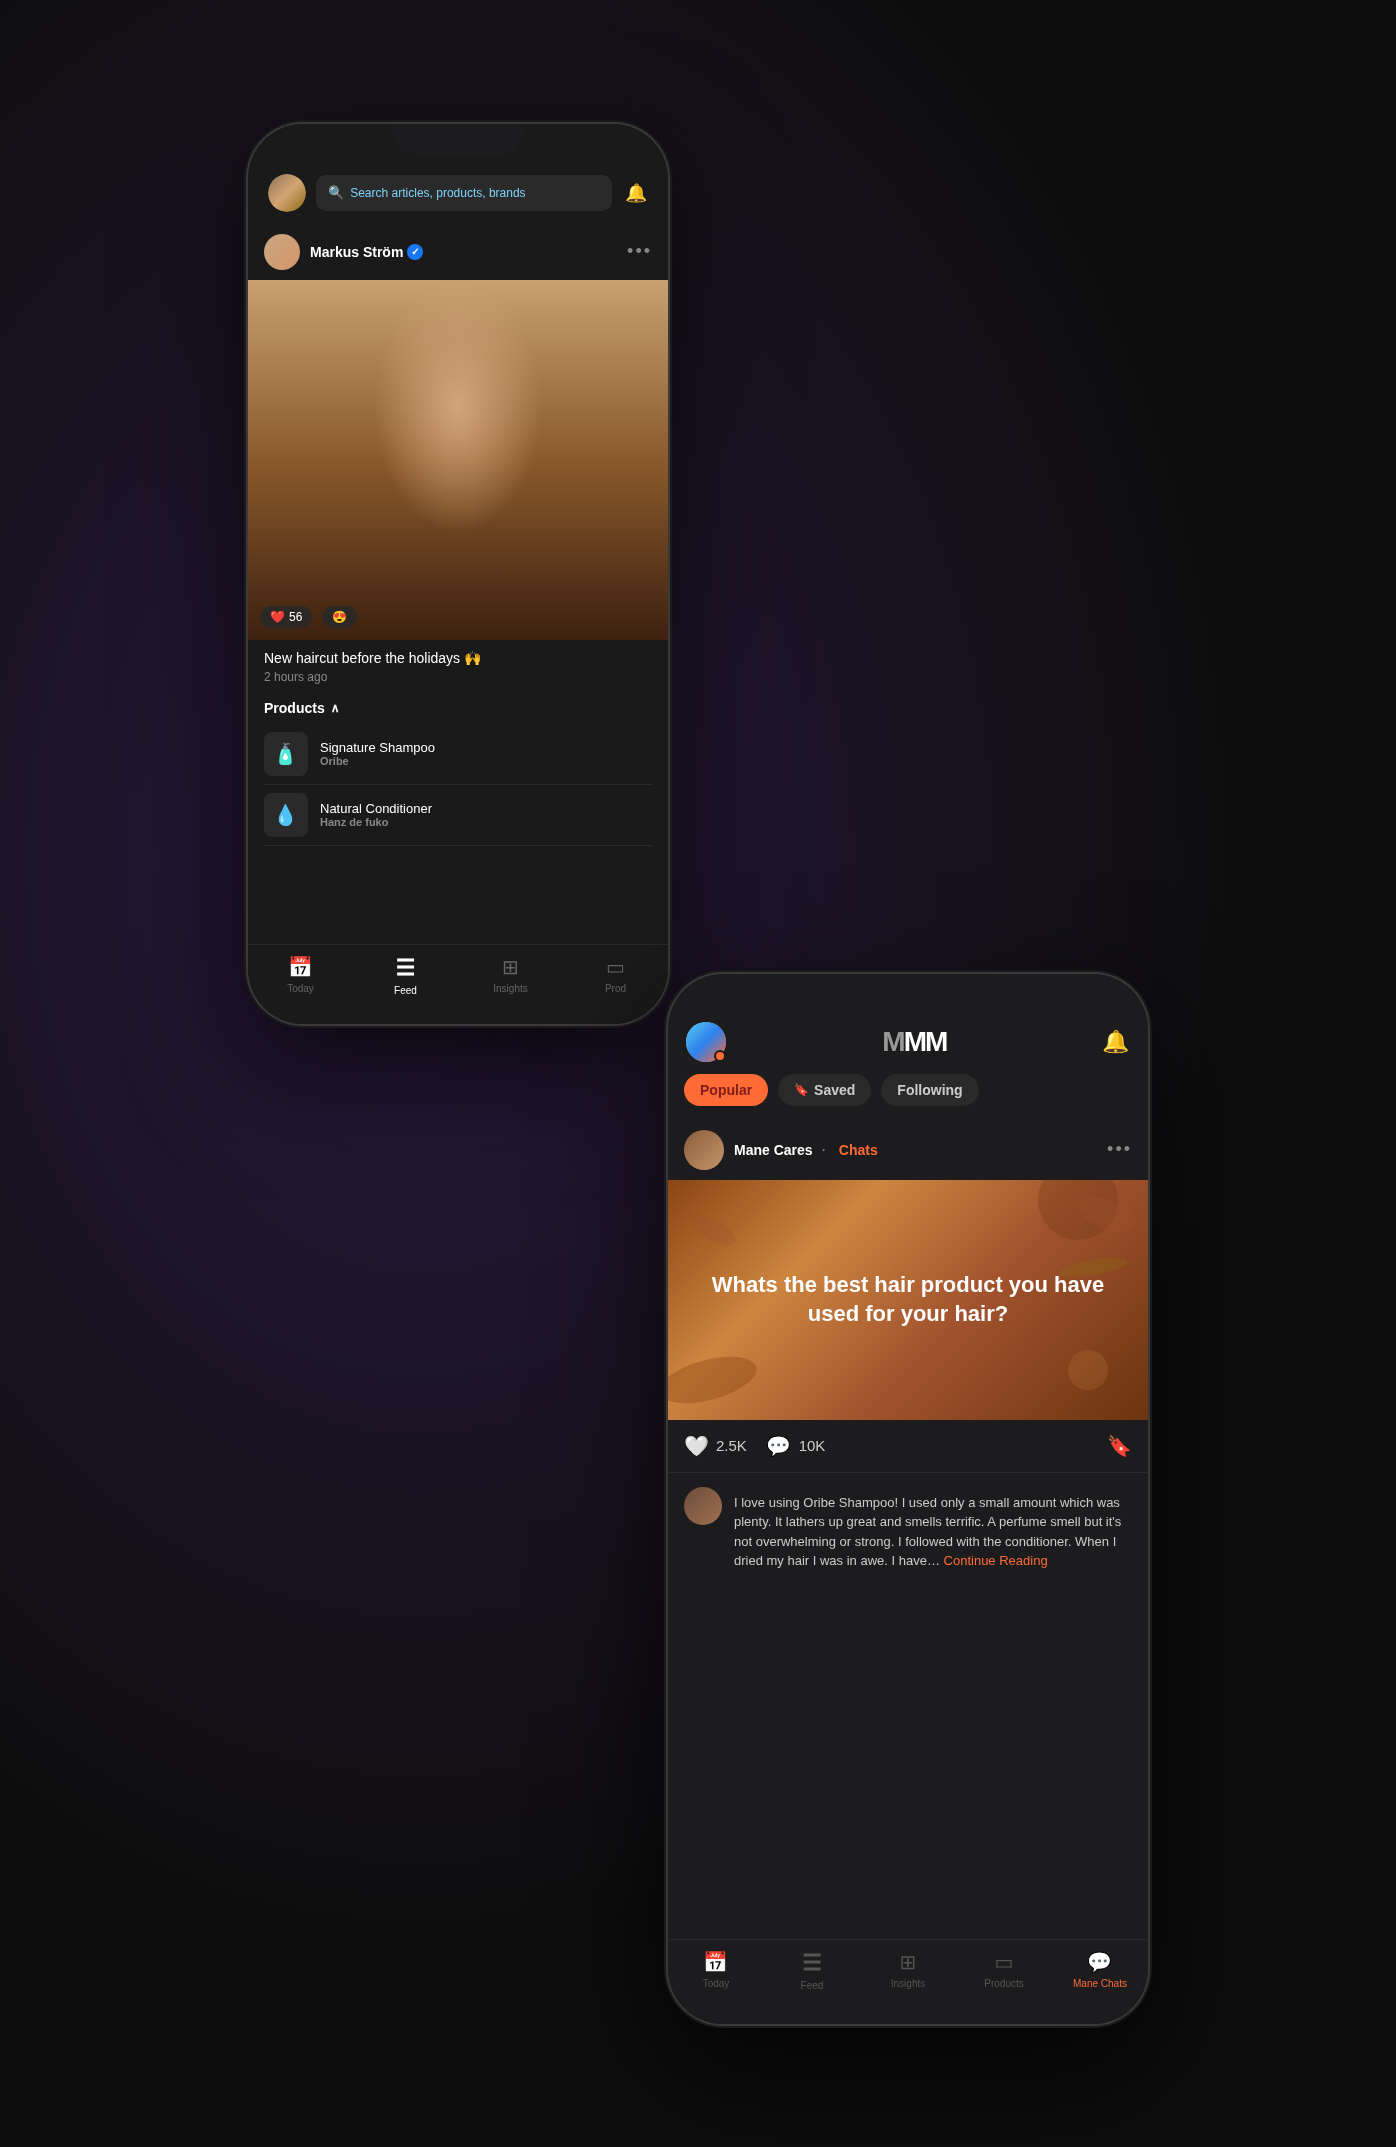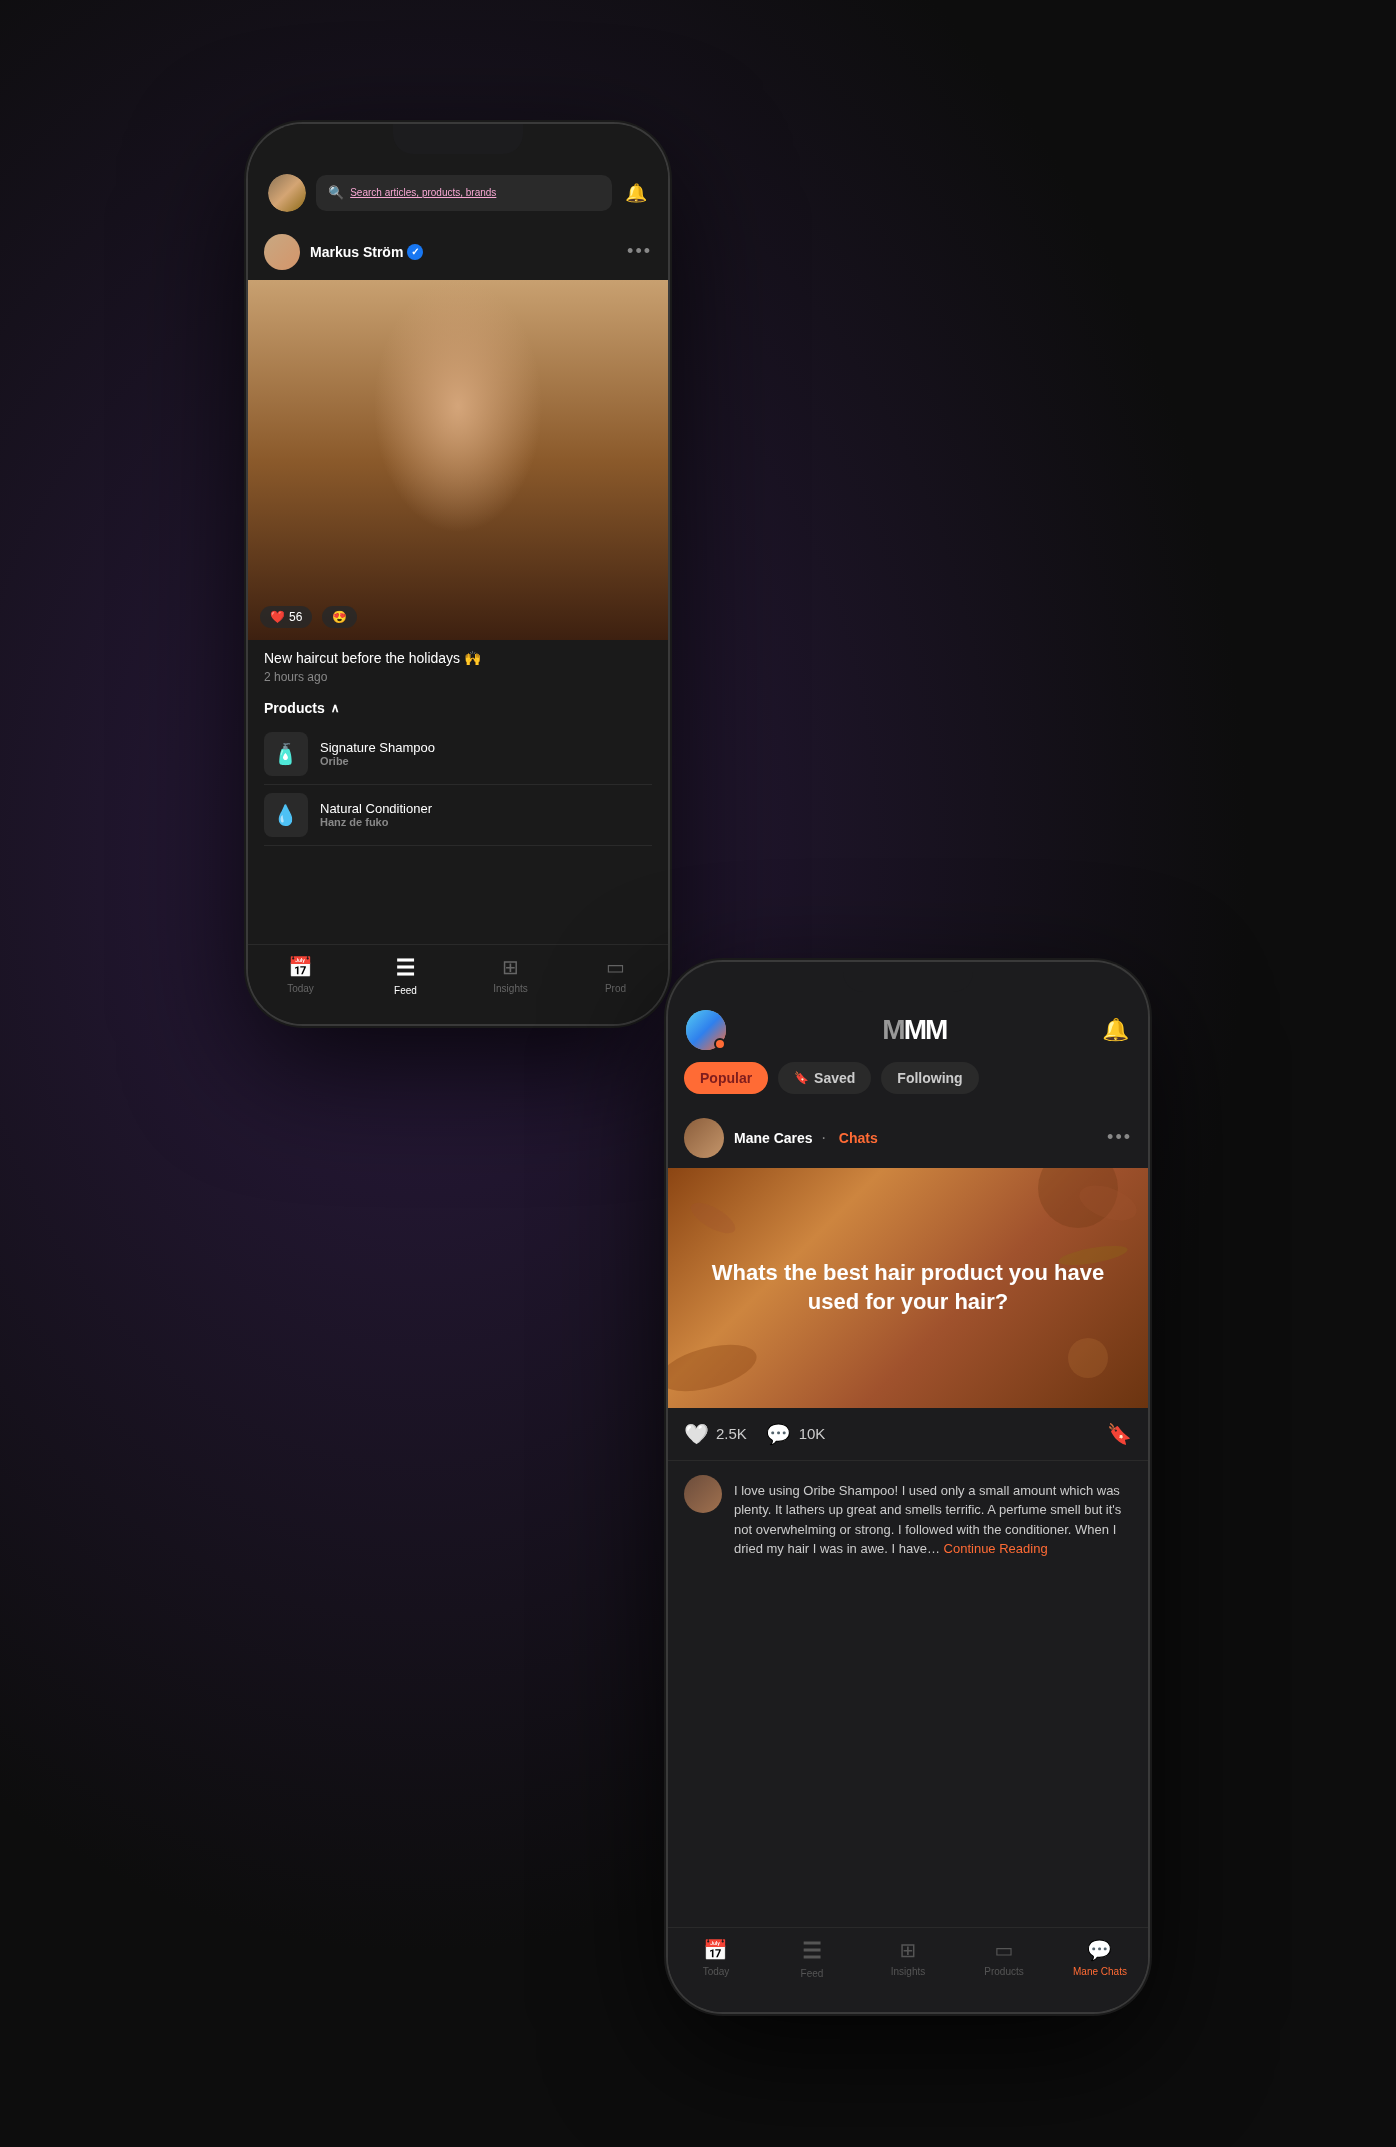--- a/index.html
+++ b/index.html
@@ -39,21 +39,21 @@
       width: 420px;
       height: 900px;
       top: 0;
       left: 0;
       z-index: 1;
     }
 
     .phone-front {
       width: 480px;
       height: 1050px;
-      bottom: 12px;
+      bottom: 0;
       right: 0;
       z-index: 2;
     }
 
     
     .notch {
       position: absolute;
       top: 0;
       left: 50%;
       transform: translateX(-50%);
@@ -116,23 +116,22 @@
       padding: 0 12px;
       gap: 6px;
     }
 
     .search-icon-sm {
       color: #888;
       font-size: 13px;
     }
 
     .search-text {
-      color: #f9a8d4;
-      font-size: 10px;
-      text-decoration: underline;
+      color: #7dd3fc;
+      font-size: 12px;
     }
 
     .bell-icon {
       color: #ccc;
       font-size: 18px;
       margin-left: 4px;
     }
 
     .post-header {
       display: flex;

